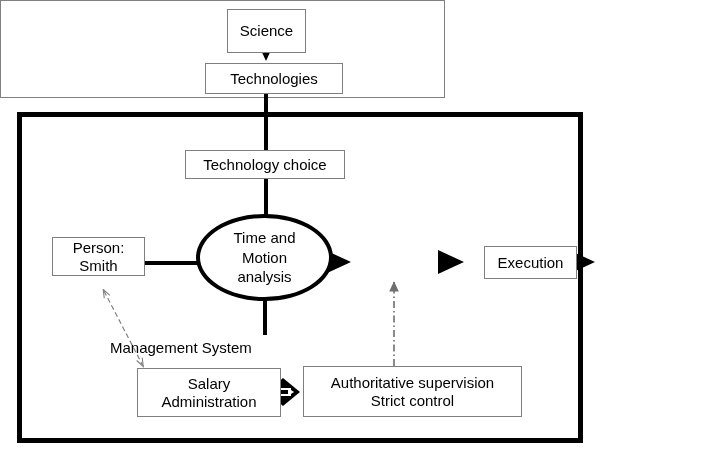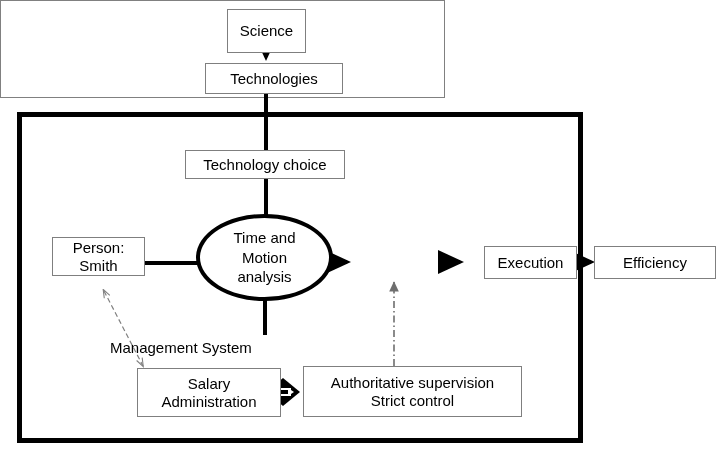--- a/index.html
+++ b/index.html
@@ -163,23 +163,20 @@
   <div class="node box" style="left:52px; top:237px; width:93px; height:39px;">
     <span class="multiline">Person:
 Smith</span>
   </div>
 
 
   <div class="node box" style="left:464px; top:246px; width:93px; height:33px;margin-left:20px;">
     <span>Execution</span>
   </div>
 
-  <div class="node box" style="left:594px; top:246px; width:122px; height:33px;">
-    <span>Efficiency</span>
-  </div>
 
   <div class="node box" style="left:137px; top:368px; width:144px; height:49px;">
     <span class="multiline">Salary
 Administration</span>
   </div>
 
   <div class="node box" style="left:303px; top:366px; width:219px; height:51px;">
     <span class="multiline">Authoritative supervision
 Strict control</span>
   </div>

